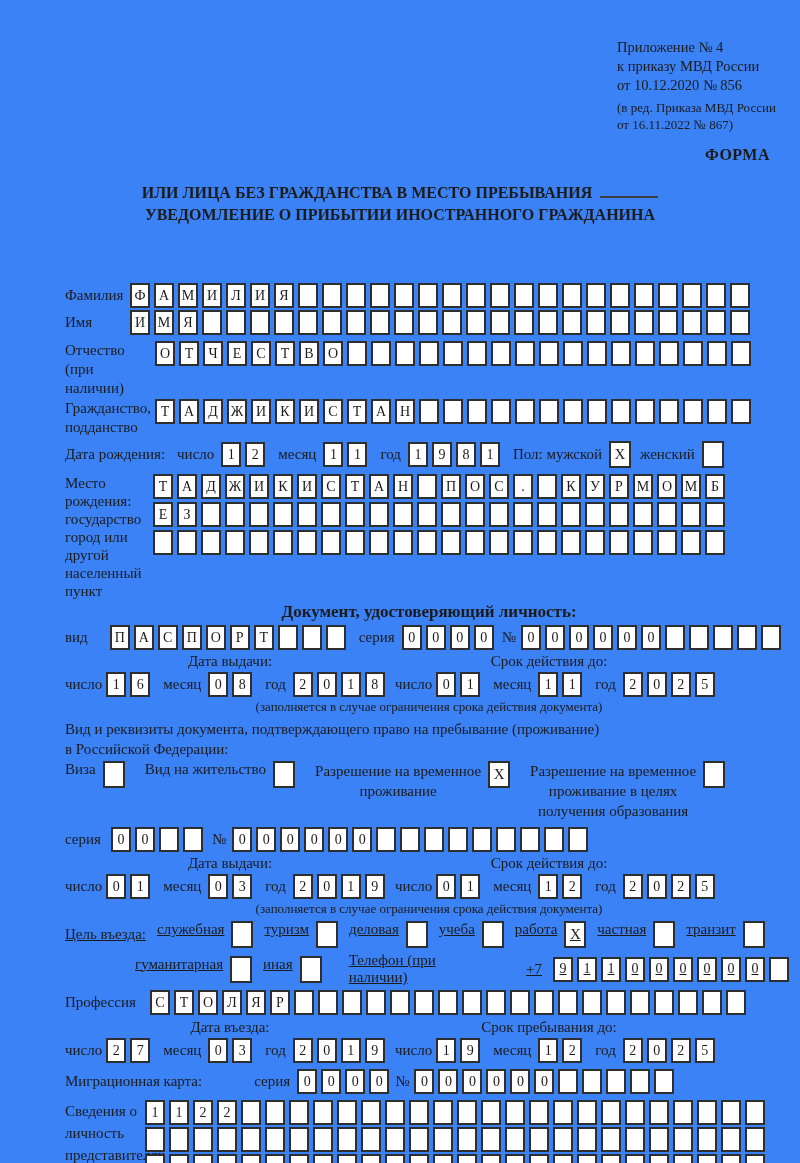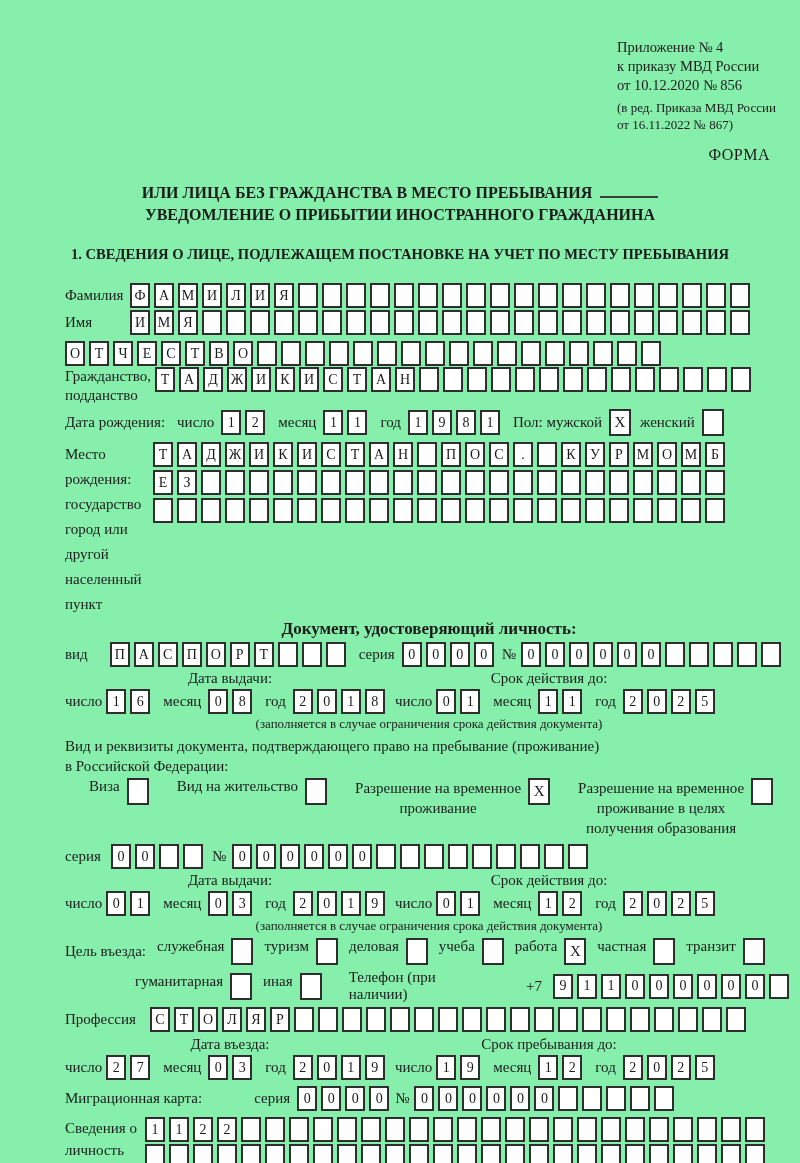--- a/index.html
+++ b/index.html
@@ -1,37 +1,37 @@
 <!DOCTYPE html>
 <html><head>
 <meta charset="utf-8">
 <style>
   html,body{margin:0;padding:0;background:#e8e8e8;}
   .page{
     position:relative;width:800px;height:1163px;margin:0 auto;
-    background:#86efac;color:#1b1b1b;
+    background:#3b82f6;color:#1b1b1b;
     font-family:"Liberation Serif","DejaVu Serif",serif;
     font-size:15px;overflow:hidden;
   }
   
   .hdr{position:absolute;left:617px;top:38px;line-height:19px;font-size:14.5px;}
   .hdr .small{font-size:13px;line-height:17px;}
   .hdr .gap{margin-top:4px;}
-  .forma{position:absolute;left:0;top:146px;width:770px;text-align:right;font-weight:normal;font-size:16px;letter-spacing:.5px;}
+  .forma{position:absolute;left:0;top:146px;width:770px;text-align:right;font-weight:bold;font-size:16px;letter-spacing:.5px;}
   
   .title{position:absolute;left:0;top:182px;width:100%;text-align:center;font-weight:bold;font-size:16px;line-height:22px;}
   .uline{display:inline-block;width:58px;border-bottom:2.5px solid #3c3c3c;height:14px;margin-left:8px;}
   .sec1{position:absolute;left:0;top:246px;width:100%;text-align:center;font-weight:bold;font-size:14.6px;}
   
   .main{position:absolute;left:65px;top:283px;width:728px;}
   .row{display:flex;align-items:flex-start;}
   .ac{align-items:center;}
   .lbl{flex:0 0 auto;}
   .w65{width:65px;}
-  .w88{width:88px;line-height:25px;}
+  .w88{width:88px;line-height:18px;}
   .w80{width:80px;line-height:22px;}
   .lbl2{width:90px;line-height:19px;}
   .cells{display:flex;flex-wrap:nowrap;}
   .cell{
     flex:0 0 auto;box-sizing:border-box;width:20px;height:25px;margin-right:4px;
     border:2px solid #2e2e2e;display:inline-flex;align-items:center;justify-content:center;
     font-size:14px;background:#fff;
   }
   .cb{
     flex:0 0 auto;box-sizing:border-box;width:22px;height:27px;border:2px solid #2e2e2e;
@@ -39,24 +39,24 @@
   }
   .dlbl{margin:0 7px 0 9px;white-space:nowrap;}
   .dlbl.first{margin-left:12px;}
   .hdr2col{font-size:15px;justify-content:space-between;}
   .colL{width:330px;display:flex;}
   .colL.center{justify-content:center;}
   .colR{flex:1;display:flex;justify-content:center;padding-right:90px;}
   .dategrp{display:flex;align-items:center;}
   .note{text-align:center;font-size:13px;line-height:17px;width:100%;}
   .para{line-height:20px;}
-  .visa{display:flex;gap:28px;margin-left:24px;}
+  .visa{display:flex;gap:20px;}
   .opt{display:flex;align-items:flex-start;gap:7px;white-space:nowrap;}
   .opt .lines{text-align:center;line-height:20px;white-space:normal;}
-  .goal{display:flex;align-items:center;gap:11px;flex-wrap:nowrap;}
+  .goal{display:flex;align-items:center;gap:11px;flex-wrap:nowrap;text-decoration:underline;}
   .goal .opt{align-items:flex-start;}
   .repsR .cells{margin-bottom:2px;}
   .mb1{margin-bottom:1px}.mb2{margin-bottom:2px}.mb3{margin-bottom:3px}.mb4{margin-bottom:4px}
   .mb6{margin-bottom:6px}
 </style>
 </head>
 <body>
 
 <div class="page">
 
@@ -68,21 +68,20 @@
     <div class="small">от 16.11.2022 № 867)</div>
   </div>
 
   <div class="forma">ФОРМА</div>
 
   <div class="title">
     <div><span>ИЛИ ЛИЦА БЕЗ ГРАЖДАНСТВА В МЕСТО ПРЕБЫВАНИЯ</span><span class="uline"></span></div>
     <div>УВЕДОМЛЕНИЕ О ПРИБЫТИИ ИНОСТРАННОГО ГРАЖДАНИНА</div>
   </div>
 
-  <div class="sec1">1. СВЕДЕНИЯ О ЛИЦЕ, ПОДЛЕЖАЩЕМ ПОСТАНОВКЕ НА УЧЕТ ПО МЕСТУ ПРЕБЫВАНИЯ</div>
 
   <div class="main">
 
     <div class="row ac mb2">
       <span class="lbl w65">Фамилия</span>
       <span class="cells">
           <span class="cell">Ф</span>
           <span class="cell">А</span>
           <span class="cell">М</span>
           <span class="cell">И</span>
@@ -137,20 +136,24 @@
           <span class="cell"></span>
           <span class="cell"></span>
           <span class="cell"></span>
           <span class="cell"></span>
           <span class="cell"></span>
           <span class="cell"></span>
         </span>
     </div>
 
     <div class="row mb1">
+      <span class="lbl lbl2">
+        <span>Отчество</span><br>
+        <span>(при наличии)</span>
+      </span>
       <span class="cells">
           <span class="cell">О</span>
           <span class="cell">Т</span>
           <span class="cell">Ч</span>
           <span class="cell">Е</span>
           <span class="cell">С</span>
           <span class="cell">Т</span>
           <span class="cell">В</span>
           <span class="cell">О</span>
           <span class="cell"></span>

